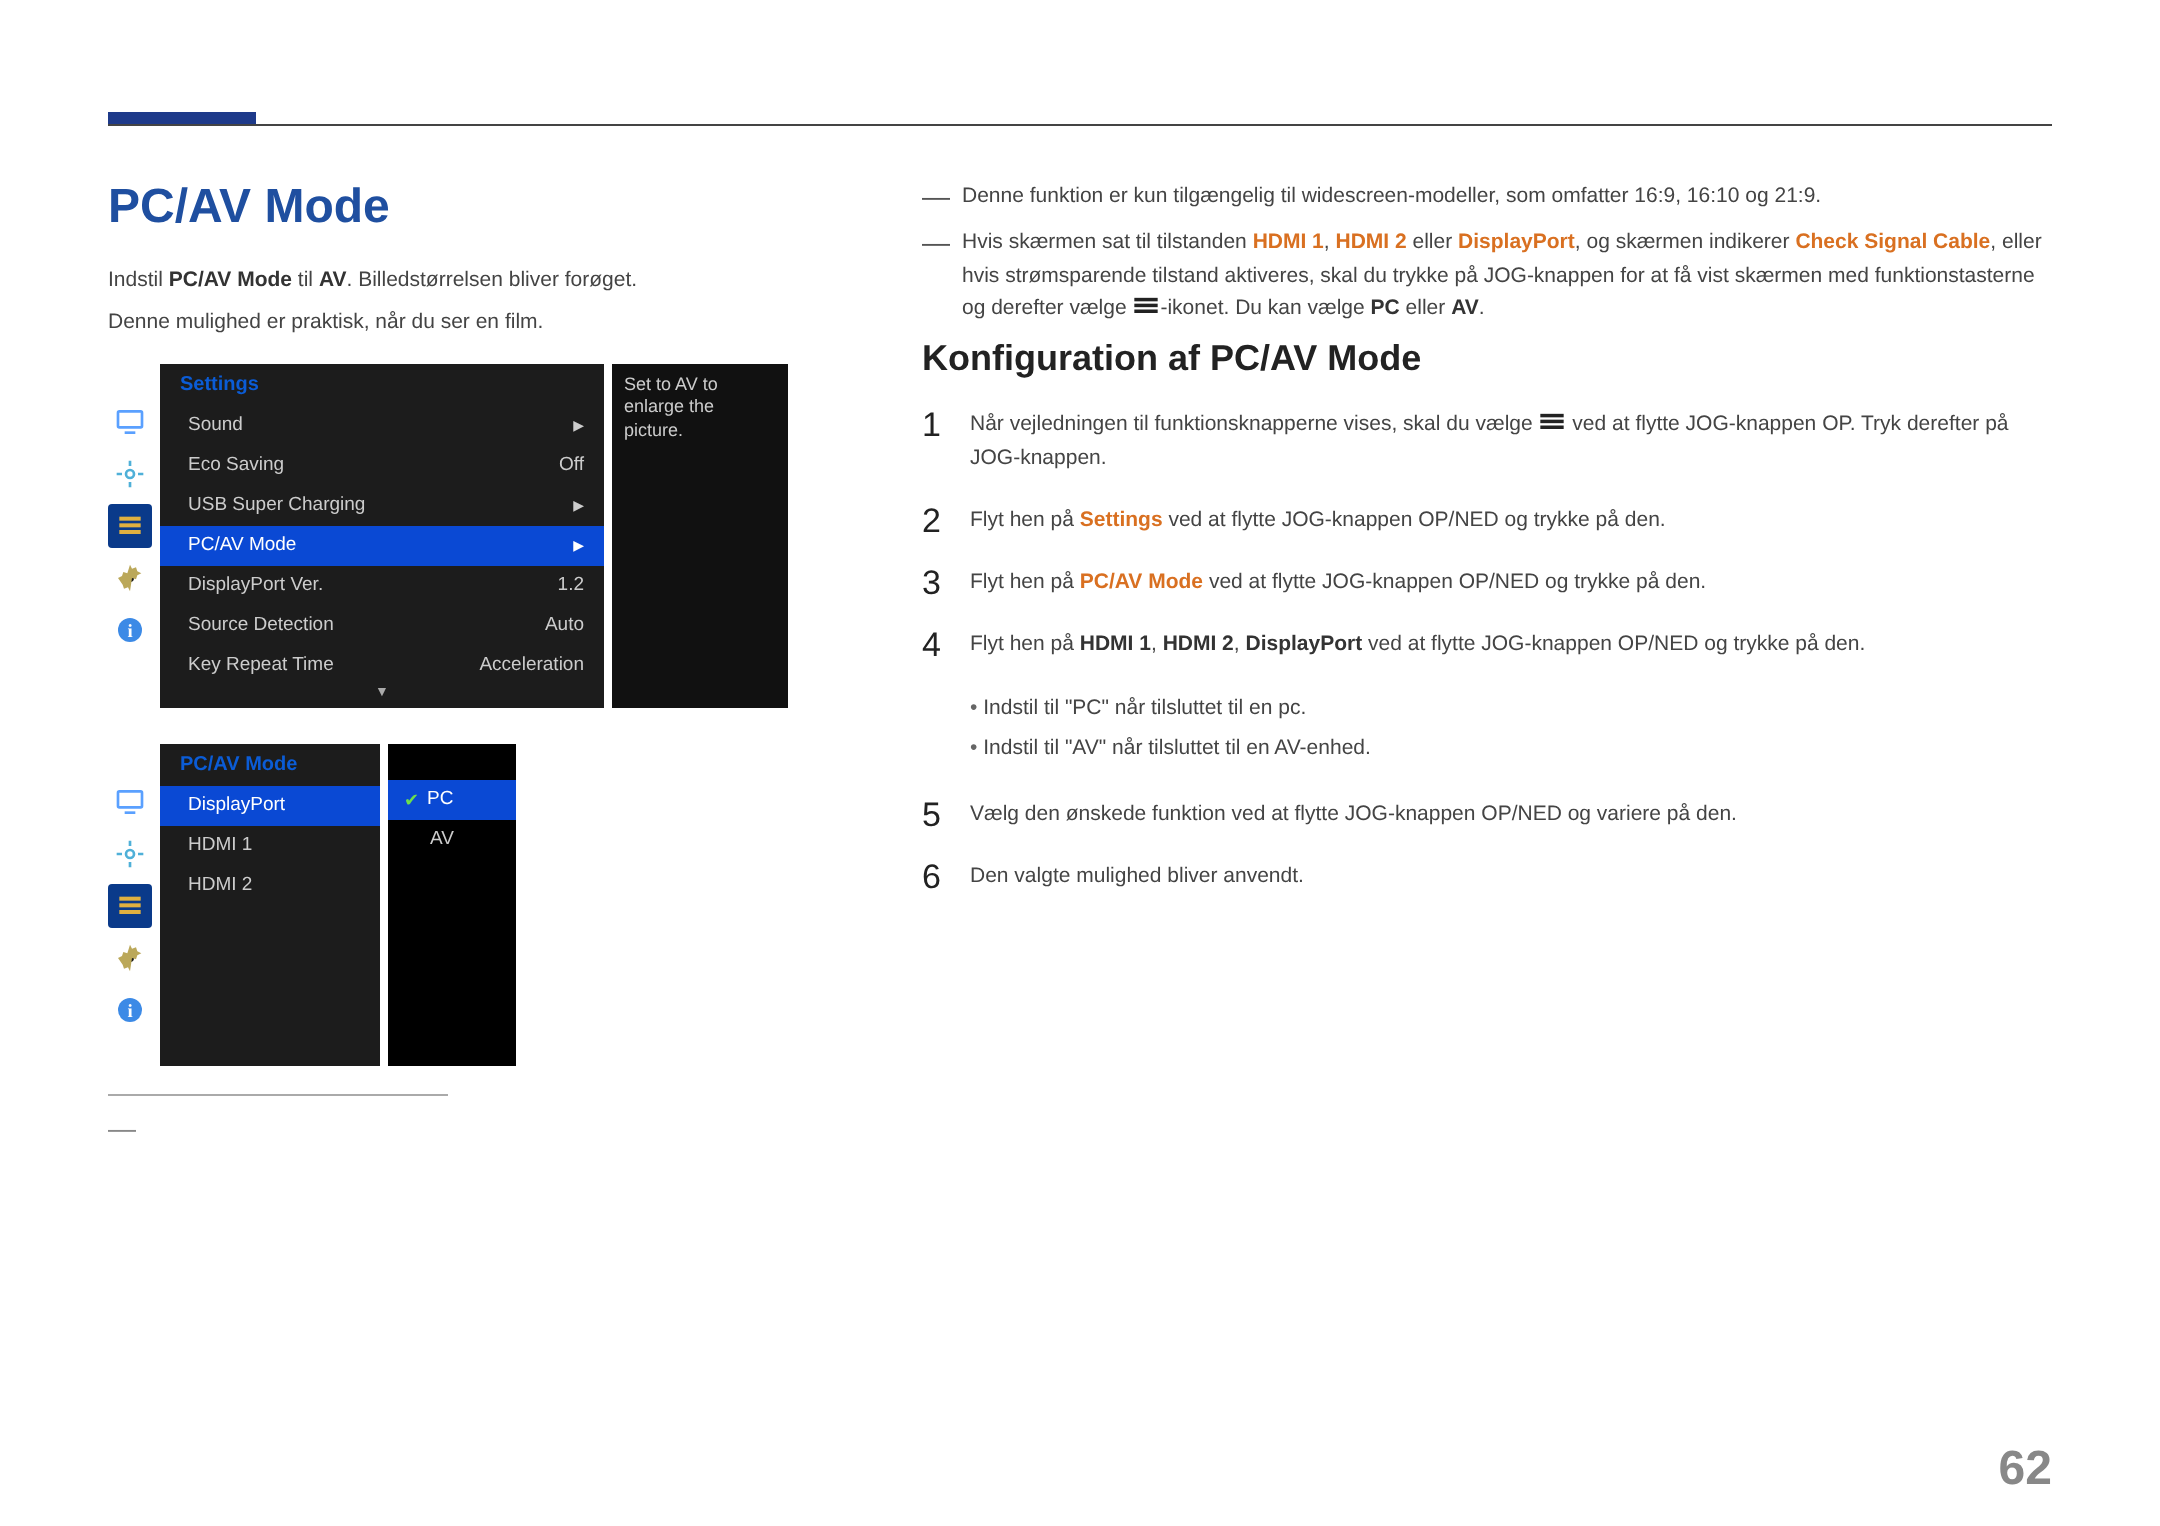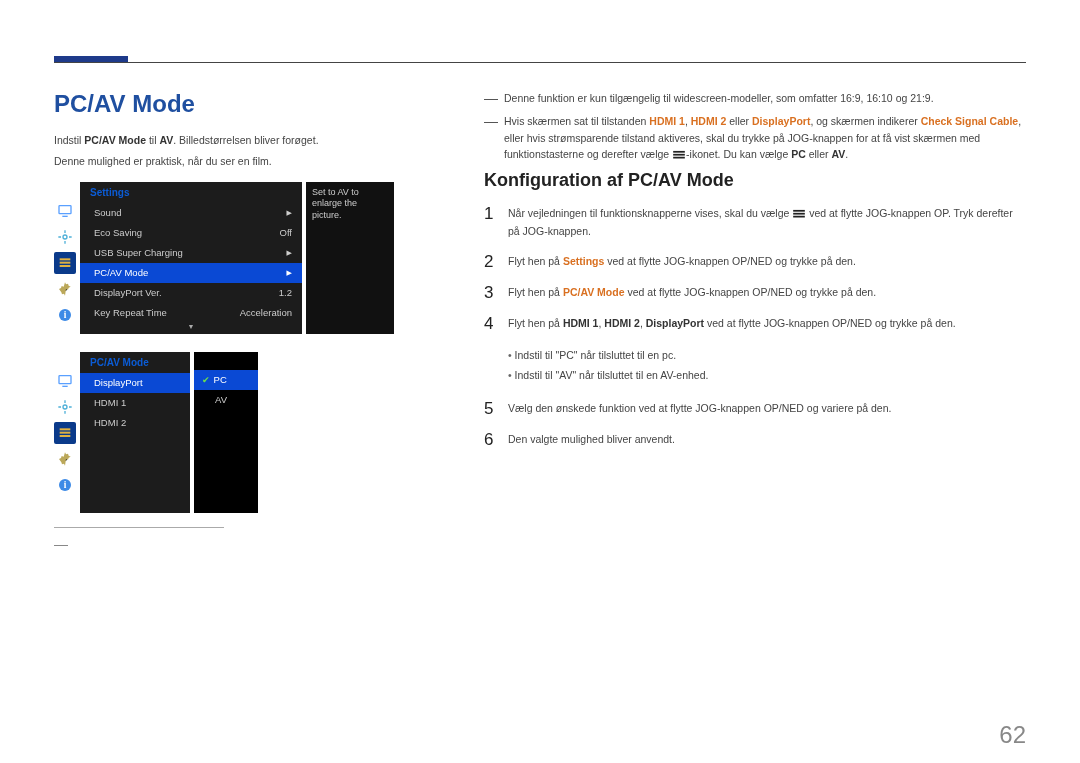--- a/index.html
+++ b/index.html
@@ -23,21 +23,21 @@
   .top-accent {
     position: absolute;
     top: 56px;
     left: 54px;
     width: 74px;
     height: 7px;
     background: #1e3a8a;
   }
   .columns {
     display: flex;
-    gap: 40px;
+    gap: 17px;
     margin-top: 36px;
   }
   .col-left {
     width: 390px;
     flex-shrink: 0;
   }
   .col-right {
     flex: 1;
   }
   .section-title {
@@ -117,21 +117,21 @@
   .menu-glyph svg { width: 14px; height: 10px; vertical-align: -1px; }
   ol.steps { list-style: none; margin: 10px 0; }
   ol.steps li { display: flex; gap: 10px; margin-bottom: 14px; }
   .step-num { font-size: 17px; color: #222; width: 14px; flex-shrink: 0; line-height: 1; }
   .step-body { font-size: 10.5px; color: #444; line-height: 1.6; flex: 1; }
   ul.bullets { list-style: none; margin: 6px 0 14px 24px; }
   ul.bullets li { font-size: 10.5px; color: #444; line-height: 1.9; }
   ul.bullets li::before { content: "• "; color: #666; }
   .page-num {
     position: absolute; bottom: 14px; right: 54px;
-    font-size: 24px; color: #888;
+    font-size: 24px; color: #888; font-weight: bold;
   }
 </style>
 </head>
 <body>
 
 <div class="top-accent"></div>
 <div class="top-divider"></div>
 
 <div class="columns">
 
@@ -190,20 +190,24 @@
             <span>USB Super Charging</span>
             <span class="osd-arrow">▶</span>
           </div>
         <div class="osd-row selected">
             <span>PC/AV Mode</span>
             <span class="osd-arrow">▶</span>
           </div>
         <div class="osd-row">
             <span>DisplayPort Ver.</span>
             <span>1.2</span>
+          </div>
+        <div class="osd-row">
+            <span>Source Detection</span>
+            <span>Auto</span>
           </div>
         <div class="osd-row">
             <span>Key Repeat Time</span>
             <span>Acceleration</span>
           </div>
         <div class="osd-down">▼</div>
       </div>
       <div class="osd-tip">Set to AV to enlarge the picture.</div>
     </div>
 

